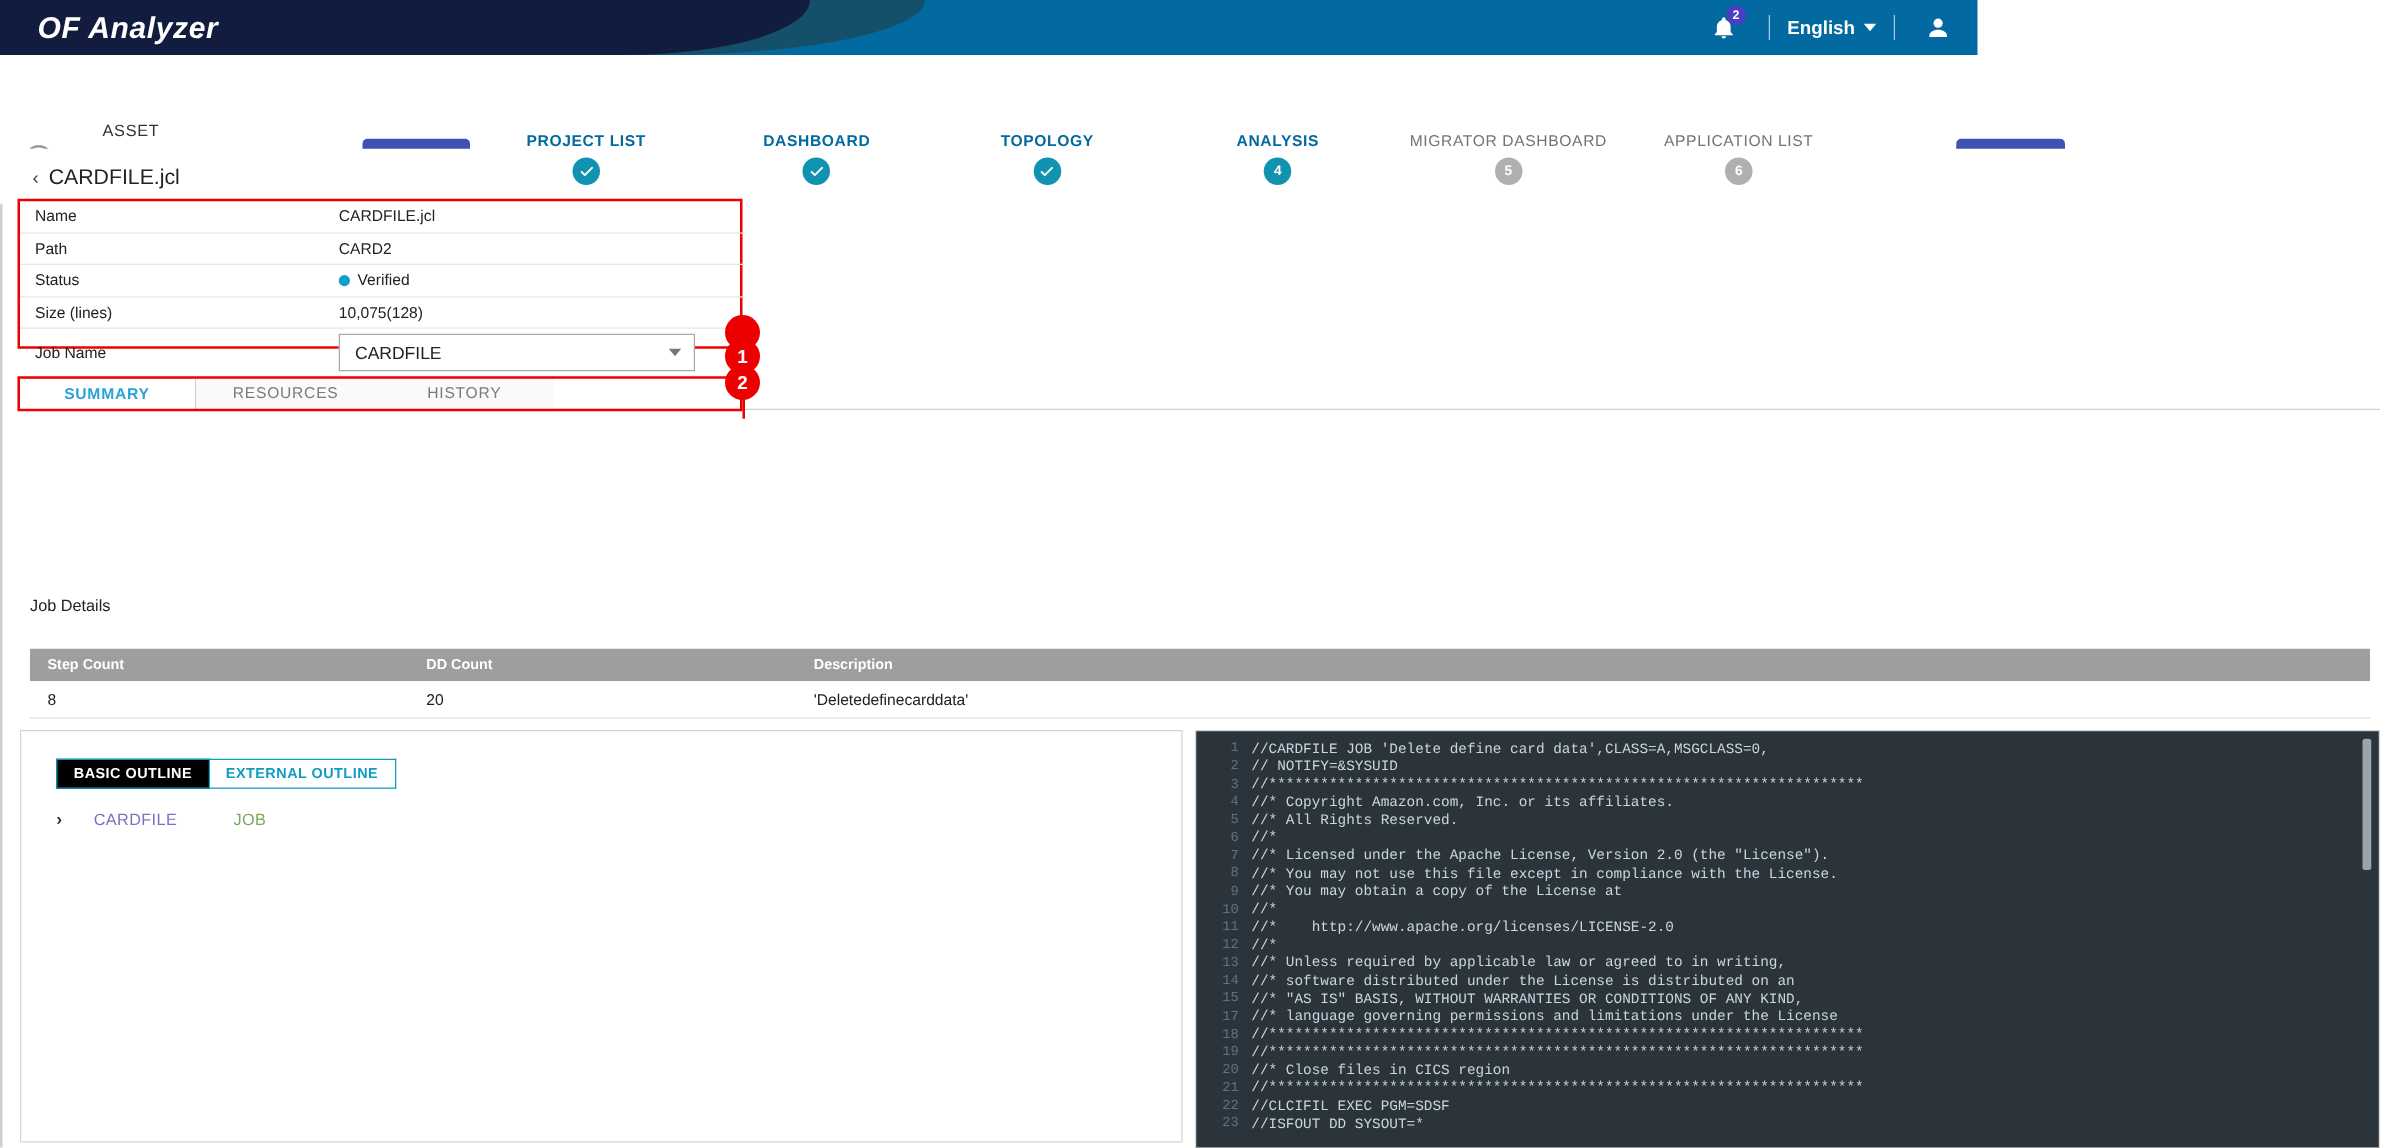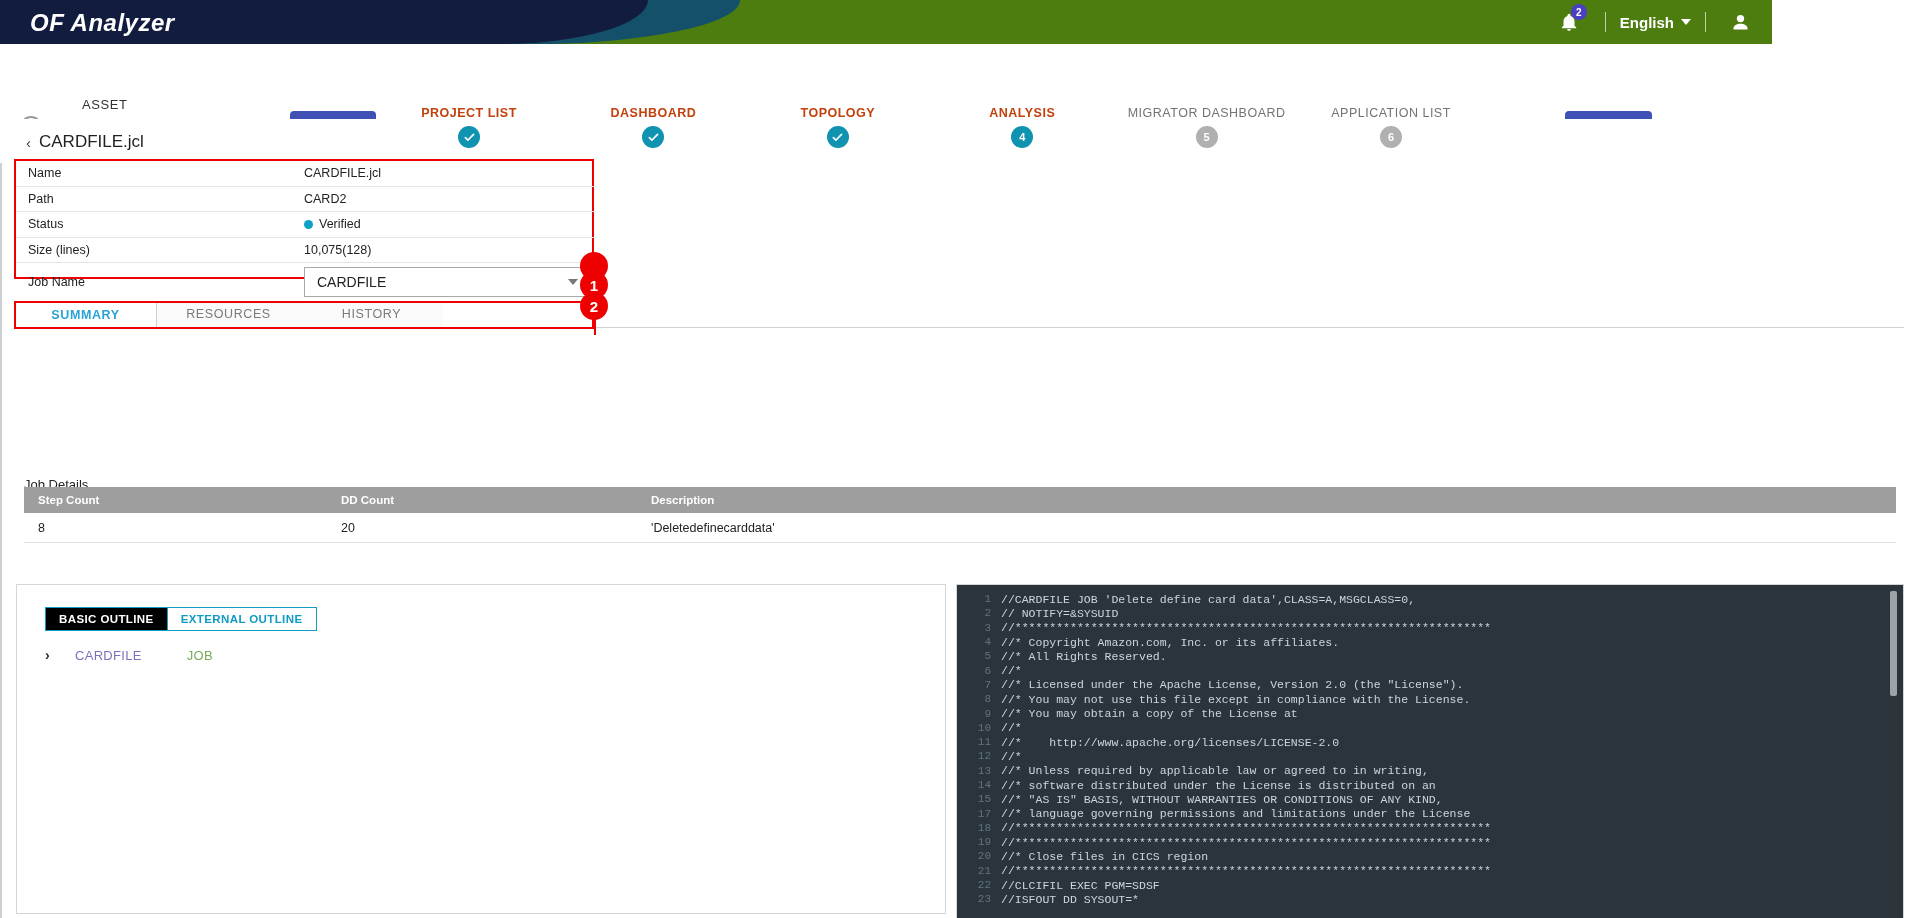--- a/index.html
+++ b/index.html
@@ -6,22 +6,22 @@
   html, body {
     width: 1920px; height: 918px;
     font-family: "Liberation Sans", sans-serif;
     background: #ffffff;
     overflow: hidden;
   }
   body { position: relative; }
 
   
   .header {
-    position: absolute; top: 0; left: 0; width: 1772px; height: 44px;
-    background: #4d7c0f; overflow: hidden;
+    position: absolute; top: 0; left: 0; width: 1582px; height: 44px;
+    background: #0369a1; overflow: hidden;
   }
   .header-dark2 {
     position: absolute; top: 0; left: 0; width: 740px; height: 44px;
     background: #14506a;
     border-bottom-right-radius: 210px 44px;
     z-index: 0;
   }
   .header-dark1 {
     position: absolute; top: 0; left: 0; width: 648px; height: 44px;
     background: #111c3f;
@@ -86,21 +86,21 @@
     background: #3f51b5; color:#fff; font-size: 14px; font-weight: bold;
     padding: 9px 24px; border-radius: 4px; border: none; cursor: pointer;
     letter-spacing: .5px;
   }
   .steps {
     position: absolute; left: 400px; top: 62px; width: 1060px; height: 58px;
     display: flex; align-items: flex-start;
   }
   .step { position: relative; width: 138px; display:flex; flex-direction:column; align-items:center; cursor:pointer;}
   .step-label { font-size: 12.5px; letter-spacing: .5px; white-space: nowrap; margin-bottom: 6px; }
-  .step.done .step-label, .step.active .step-label { color: #c2410c; font-weight: bold; }
+  .step.done .step-label, .step.active .step-label { color: #0369a1; font-weight: bold; }
   .step.todo .step-label { color: #737373; }
   .step-node {
     width: 22px; height: 22px; border-radius: 50%;
     display:flex; align-items:center; justify-content:center;
     font-size: 11px; color:#fff; font-weight: bold; position: relative; z-index: 2;
   }
   .step.done .step-node, .step.active .step-node { background: #0f93b0; }
   .step.todo .step-node { background: #b0b0b0; }
   .step-conn {
     flex: 1; height: 1px; background: #c8c8c8; margin-top: 29px; min-width: 30px;
@@ -117,21 +117,21 @@
   .crumb-arrow { font-size: 15px; color:#444; }
 
   
   .detail-box {
     position: absolute; left: 14px; top: 40px; width: 580px; height: 120px;
     border: 2px solid #ee0000;
   }
   .detail-tbl { position:absolute; left:16px; top:42px; width: 580px; }
   .drow { display:flex; align-items:center; height: 25.5px; border-bottom: 1px solid #e6e6e6; }
   .drow:last-child { border-bottom: none; }
-  .dkey { width: 288px; font-size: 12.5px; color:#222; padding-left: 12px; }
+  .dkey { width: 255px; font-size: 12.5px; color:#222; padding-left: 12px; }
   .dval { font-size: 12.5px; color:#222; display:flex; align-items:center; gap:6px;}
   .status-dot { width: 9px; height: 9px; border-radius:50%; background: #0fa0c8; display:inline-block;}
   .jobname-row { height: 38px; align-items: center; }
   .select-box {
     width: 285px; height: 30px; border: 1px solid #a9a9a9; background:#fff;
     display:flex; align-items:center; justify-content:space-between;
     padding: 0 10px 0 12px; font-size: 14px; color:#222; cursor:pointer;
   }
   .sel-caret { width:0;height:0;border-left:5px solid transparent;border-right:5px solid transparent;border-top:6px solid #777;}
 
@@ -157,21 +157,21 @@
     background: #fafafa;
   }
   .tab.active {
     color:#2aa3d6; background:#fff; border:1px solid #cfcfcf; border-bottom:1px solid #fff;
     font-weight: bold; margin-bottom:-1px;
   }
 
   .job-details-title {
     position:absolute; left:24px; top:358px; font-size: 13px; color:#222;
   }
-  .jtable { position:absolute; left:24px; top:368px; width: 1872px; }
+  .jtable { position:absolute; left:24px; top:400px; width: 1872px; }
   .jt-head {
     display:flex; height: 26px; background:#9e9e9e; color:#fff;
     font-size: 11.5px; font-weight:bold; align-items:center;
   }
   .jt-row {
     display:flex; height: 30px; align-items:center; font-size: 12.5px; color:#222;
     border-bottom: 1px solid #e0e0e0; background:#fff;
   }
   .jc0 { width: 312px; padding-left: 14px; }
   .jc1 { width: 310px; padding-left: 5px; }

